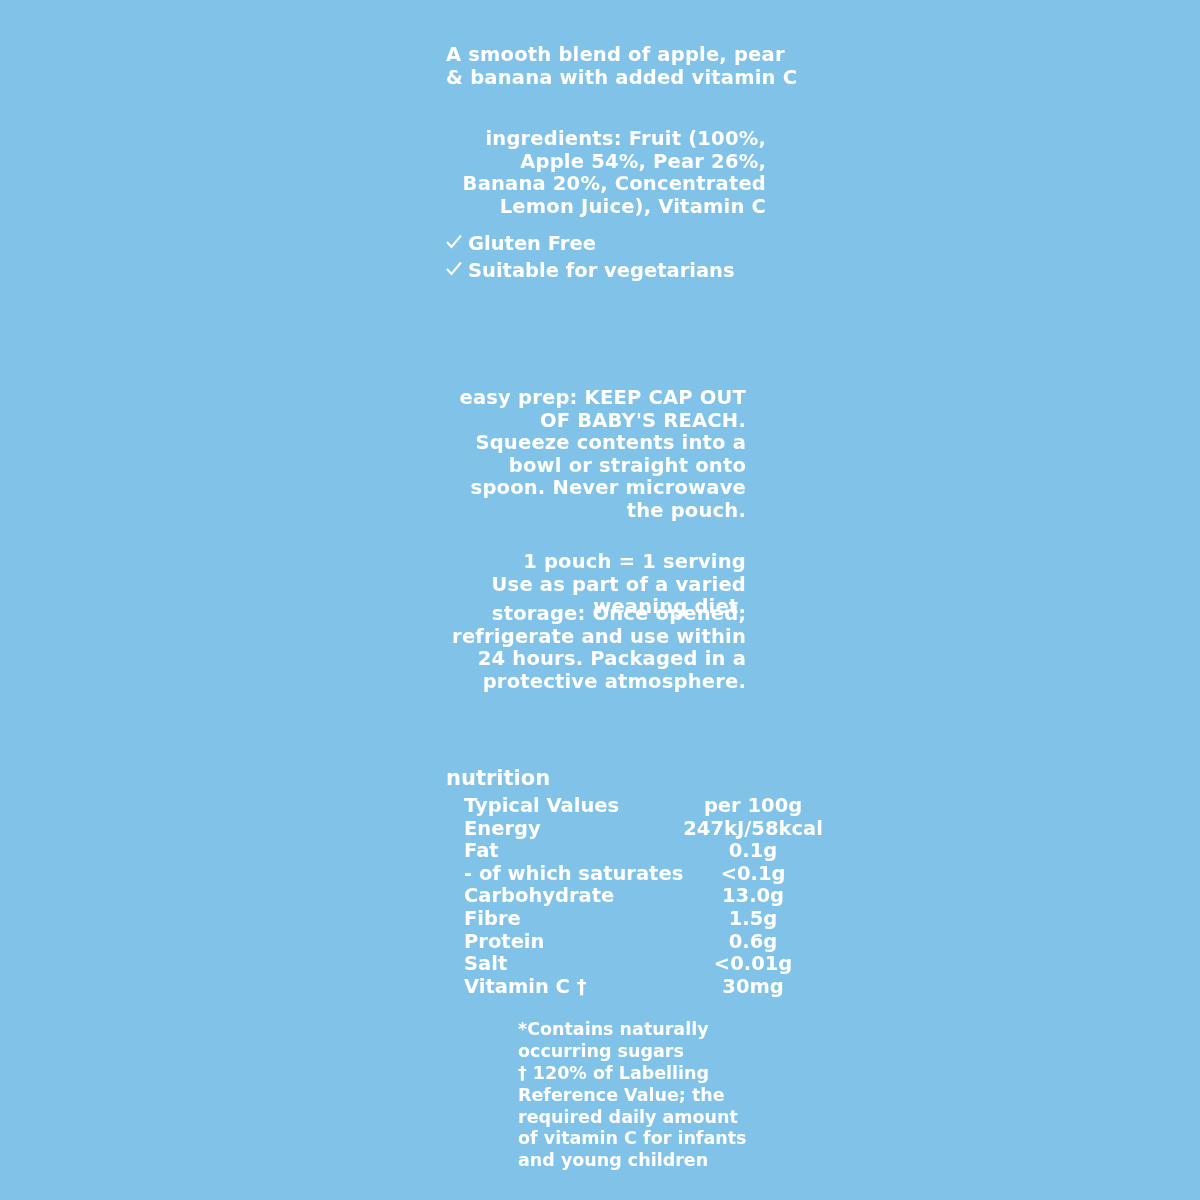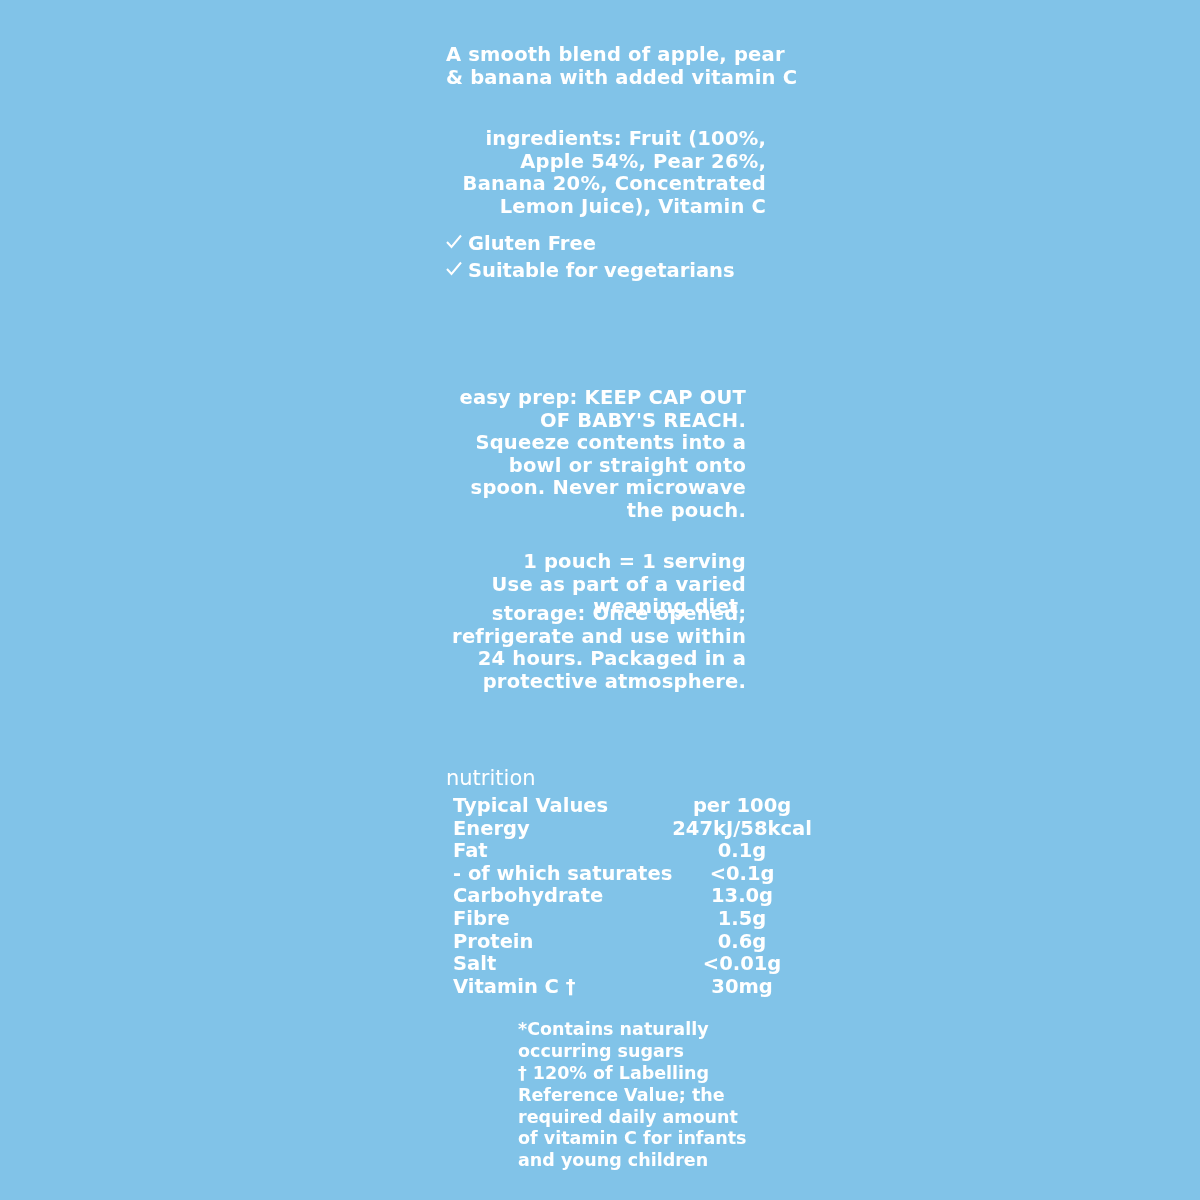--- a/index.html
+++ b/index.html
@@ -78,25 +78,25 @@
   
   #serving { top: 526px; width: 300px; margin-top: 25px; }
 
   
   #storage { top: 603px; width: 300px; }
 
   
   #nutrition-title { top: 766px; }
   #nutrition-title .t {
     font-size: 21px;
-    font-weight: normal;
+    font-weight: bold;
   }
   .nut-table {
     position: absolute;
-    left: 453px;
+    left: 464px;
     top: 795px;
     width: 312px;
     border-collapse: collapse;
   }
   .nut-table td {
     font-size: 19.5px;
     font-weight: bold;
     padding: 0;
     line-height: 1.16;
     white-space: nowrap;

